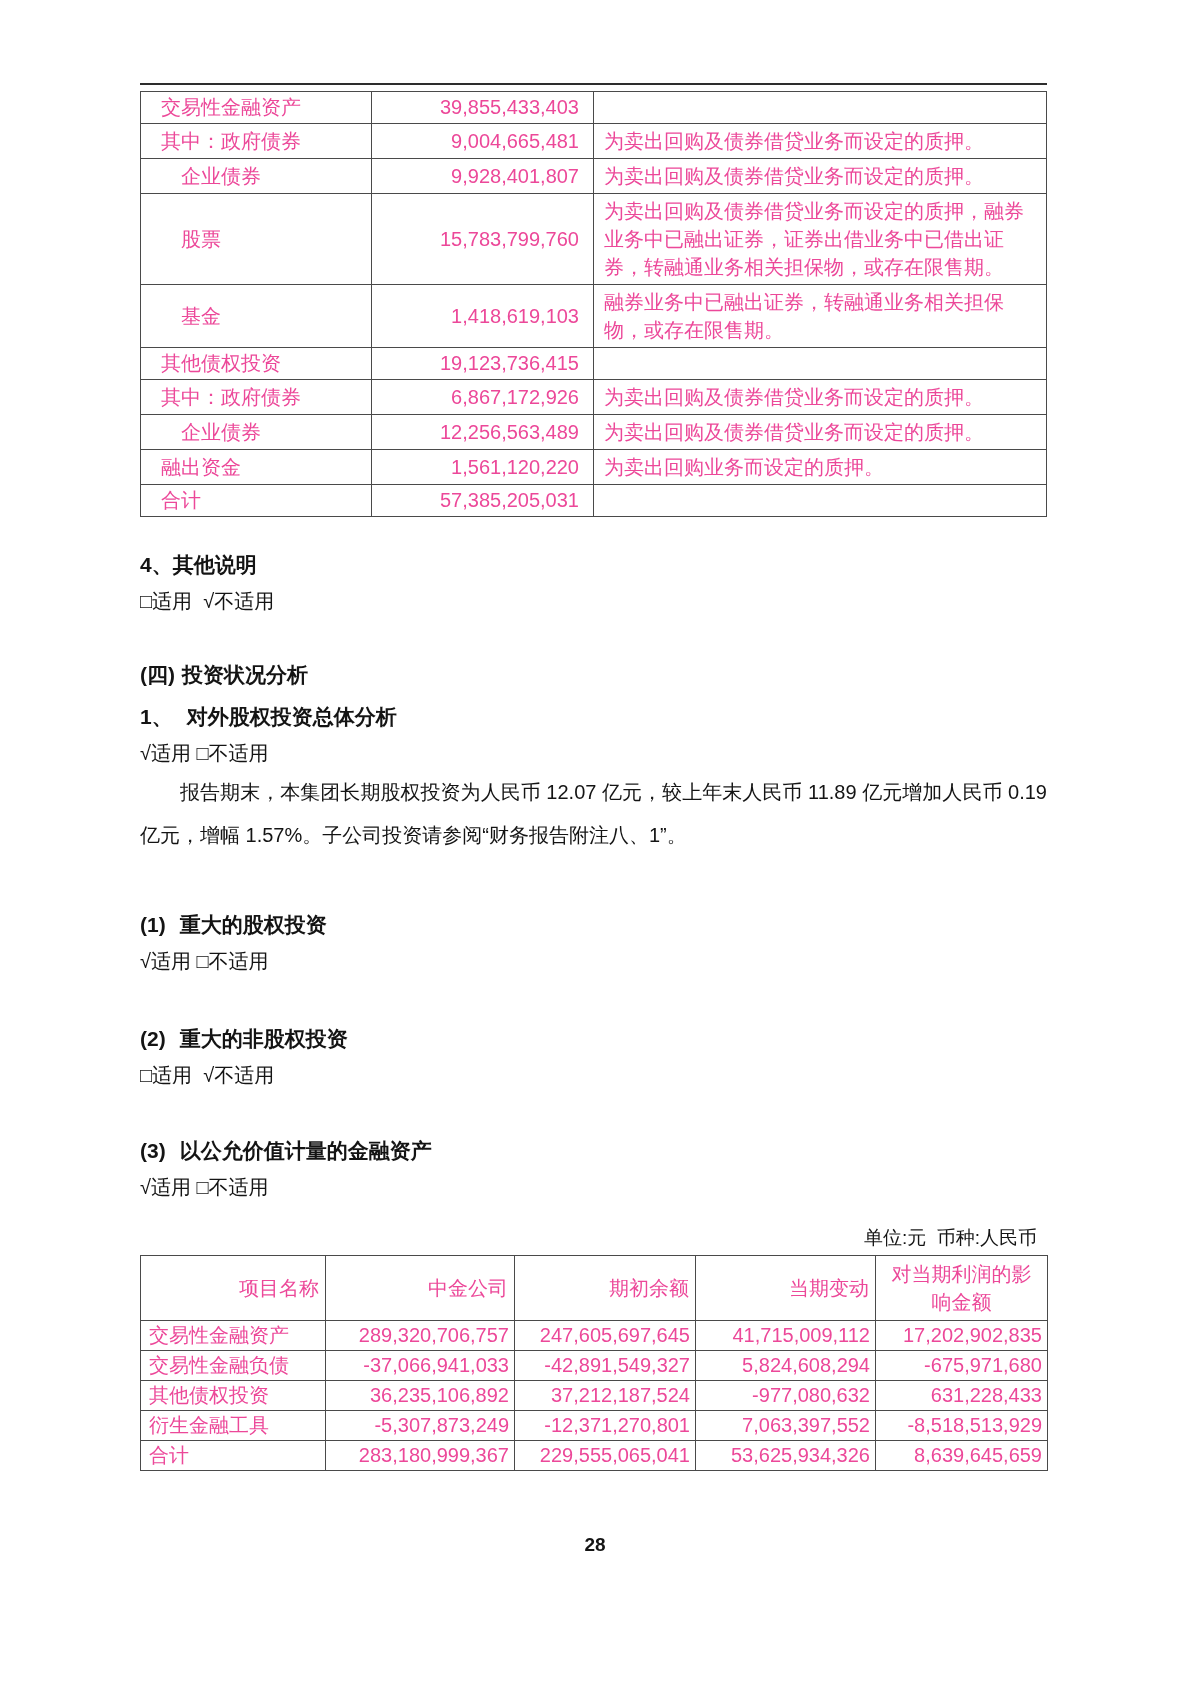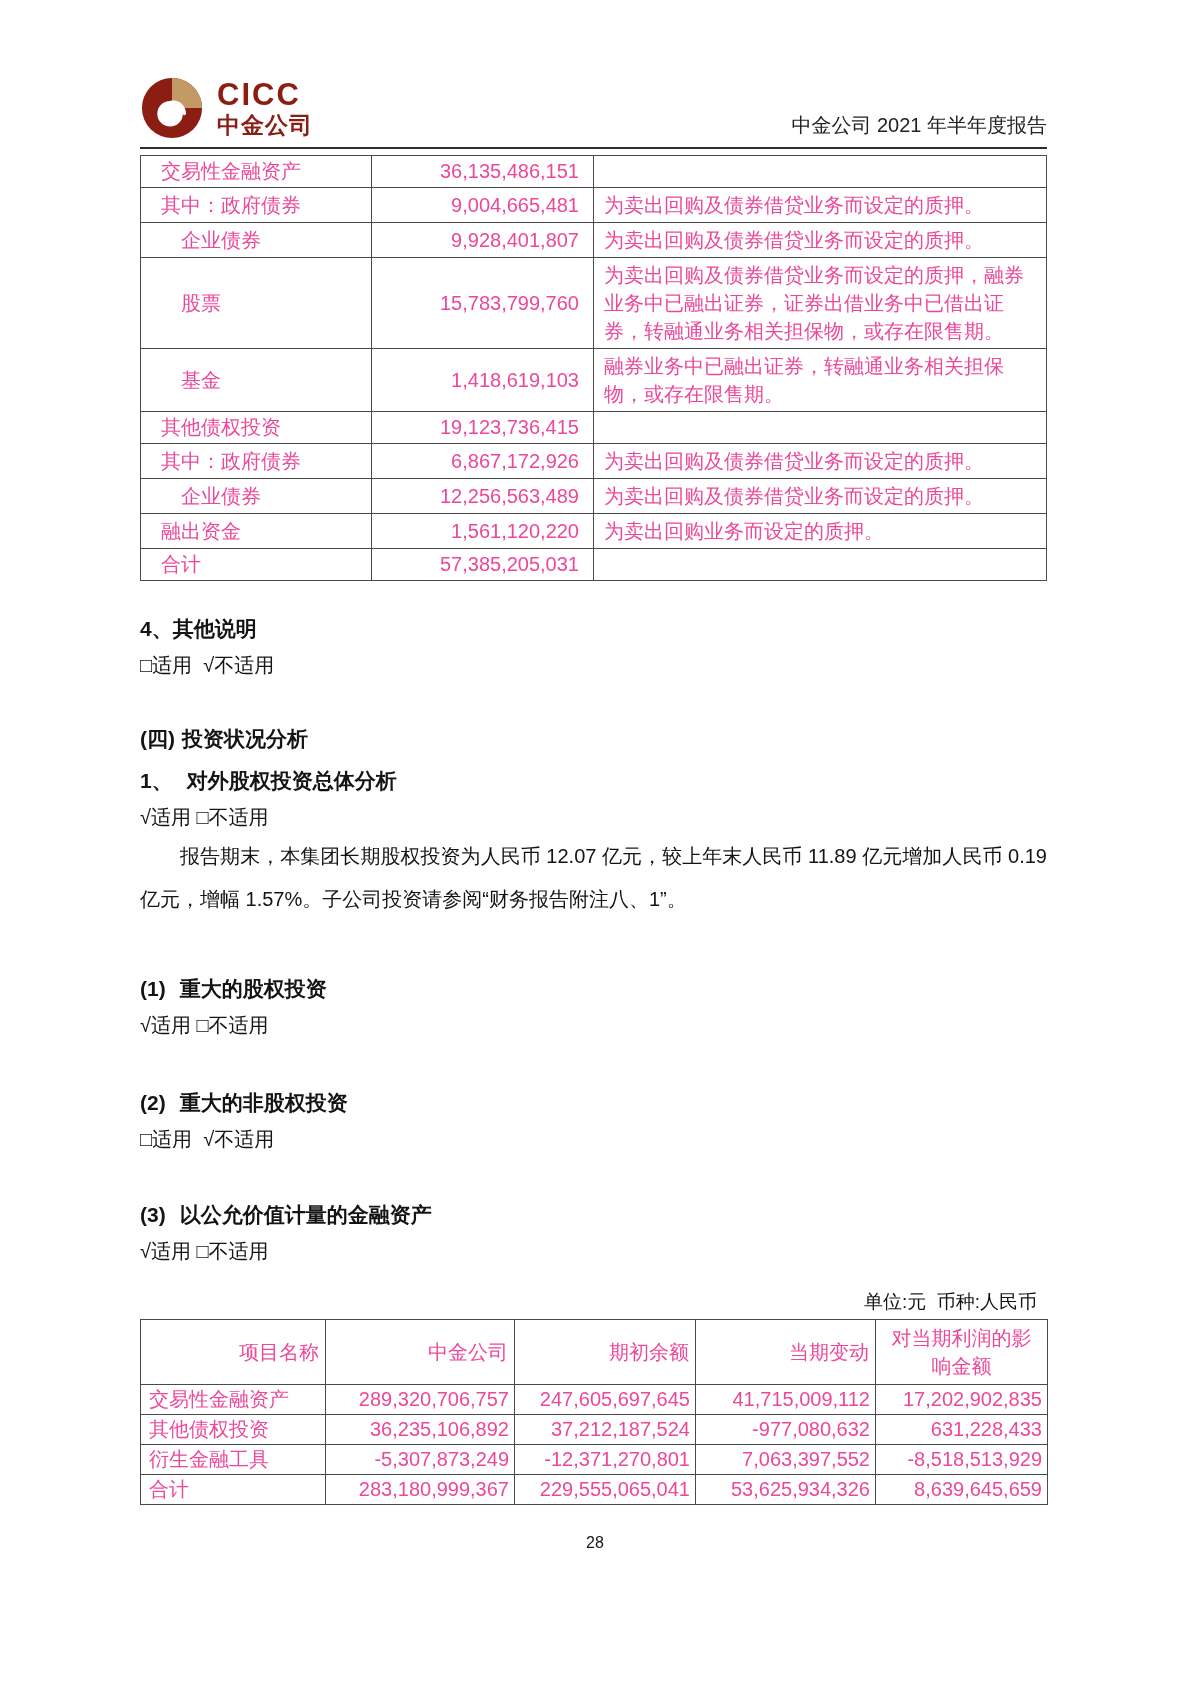--- a/index.html
+++ b/index.html
@@ -39,49 +39,34 @@
   .sec-heading.tight .h-num{margin-right:7px;}
   .applicability{font-size:20px;margin-top:9px;white-space:pre-wrap;}
   .para{font-size:20px;line-height:2.15;text-align:justify;text-indent:2em;margin-top:4px;width:907px;}
   .unit-note{width:897px;text-align:right;font-size:19px;margin-top:24px;white-space:pre-wrap;}
   .mt-sec4{margin-top:34px;}
   .mt-sec-si{margin-top:46px;}
   .mt-sub1{margin-top:14px;}
   .mt-item1{margin-top:54px;}
   .mt-item2{margin-top:50px;}
   .mt-item3{margin-top:48px;}
-  .footer-page{position:absolute;left:0;right:0;top:1534px;text-align:center;font-size:16px;color:#141414;}
+  .footer-page{position:absolute;left:0;right:0;top:1534px;text-align:center;font-size:19px;color:#141414;font-weight:bold;}
 </style>
 </head>
 <body>
 
 <div class="page">
 
-  <div class="header-bar">
-    <div class="logo">
-      <svg viewBox="0 0 100 100" aria-hidden="true">
-        <circle cx="50" cy="50" r="47" class="maroon"></circle>
-        <path d="M50,50 L50,3 A47,47 0 0 1 97,50 Z" class="gold"></path>
-        <circle cx="47" cy="59" r="20" fill="#ffffff"></circle>
-        <path d="M47,39 C60,36 71,45 72,58 C72,61 70,62 68,61 C63,50 56,45 47,45 Z" fill="#ffffff"></path>
-      </svg>
-      <div class="logo-text">
-        <span class="brand-en">CICC</span>
-        <span class="brand-zh">中金公司</span>
-      </div>
-    </div>
-    <div class="report-title">中金公司 2021 年半年度报告</div>
-  </div>
   <div class="header-rule"></div>
 
   <table class="pledge-table">
     <tbody>
         <tr>
           <td class="c-item">交易性金融资产</td>
-          <td class="c-amt">36,135,486,151</td>
+          <td class="c-amt">39,855,433,403</td>
           <td class="c-note"></td>
         </tr>
         <tr>
           <td class="c-item">其中：政府债券</td>
           <td class="c-amt">9,004,665,481</td>
           <td class="c-note">为卖出回购及债券借贷业务而设定的质押。</td>
         </tr>
         <tr>
           <td class="c-item indent">企业债券</td>
           <td class="c-amt">9,928,401,807</td>
@@ -164,20 +149,27 @@
     </thead>
     <tbody>
         <tr>
           <td class="fv-item">交易性金融资产</td>
           <td class="fv-num">289,320,706,757</td>
           <td class="fv-num">247,605,697,645</td>
           <td class="fv-num">41,715,009,112</td>
           <td class="fv-num">17,202,902,835</td>
         </tr>
         <tr>
+          <td class="fv-item">交易性金融负债</td>
+          <td class="fv-num">-37,066,941,033</td>
+          <td class="fv-num">-42,891,549,327</td>
+          <td class="fv-num">5,824,608,294</td>
+          <td class="fv-num">-675,971,680</td>
+        </tr>
+        <tr>
           <td class="fv-item">其他债权投资</td>
           <td class="fv-num">36,235,106,892</td>
           <td class="fv-num">37,212,187,524</td>
           <td class="fv-num">-977,080,632</td>
           <td class="fv-num">631,228,433</td>
         </tr>
         <tr>
           <td class="fv-item">衍生金融工具</td>
           <td class="fv-num">-5,307,873,249</td>
           <td class="fv-num">-12,371,270,801</td>

